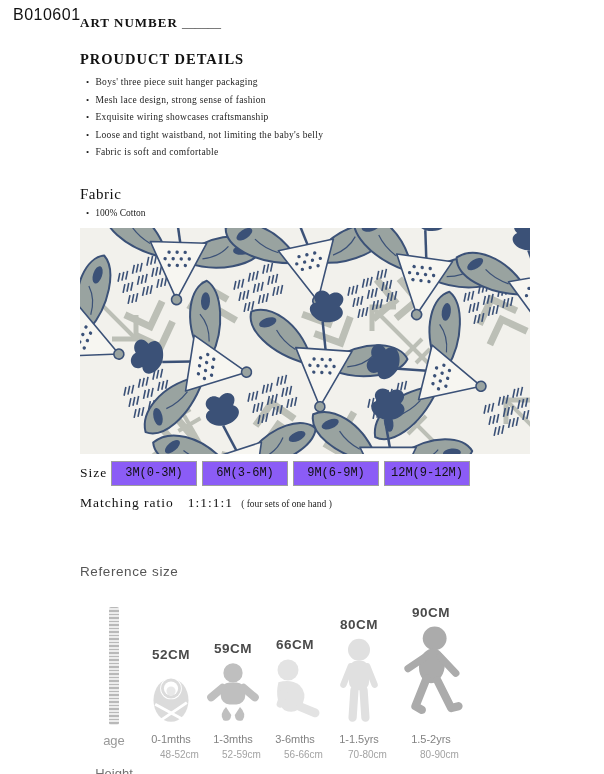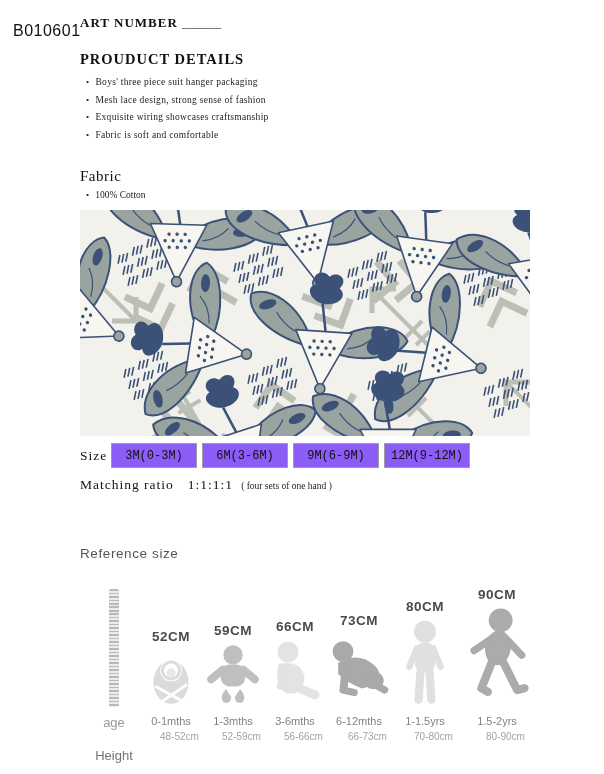--- a/index.html
+++ b/index.html
@@ -1,21 +1,21 @@
 <!DOCTYPE html>
 <html><head>
 <meta charset="utf-8">
 <style>
   html,body{margin:0;padding:0;}
   body{
     width:604px;height:774px;background:#ffffff;overflow:hidden;
     font-family:"Liberation Sans", sans-serif;color:#222;position:relative;
   }
   .mono{font-family:Liberation Serif, serif;}
-  .product-code{position:absolute;left:13px;top:22px;font-size:16px;color:#111;letter-spacing:.5px;}
+  .product-code{position:absolute;left:13px;top:6px;font-size:16px;color:#111;letter-spacing:.5px;}
   .main{margin-left:80px;width:470px;}
   .artnum-row{padding-top:15px;font-size:13px;font-weight:bold;letter-spacing:1px;color:#111;}
   .artnum-row .blank{letter-spacing:0;font-weight:normal;color:#333;}
   .section-heading{margin-top:20px;font-size:14.5px;font-weight:bold;letter-spacing:1px;color:#111;}
   ul.bullets{list-style:none;margin:6px 0 0 0;padding:0;}
   ul.bullets li{font-size:9.5px;line-height:17.5px;color:#1c1c1c;letter-spacing:.3px;}
   ul.bullets li::before{content:"\2022";margin:0 6px 0 6px;font-size:9px;color:#1c1c1c;}
   .fabric-heading{margin-top:24px;font-size:15px;color:#111;letter-spacing:.5px;}
   .cotton-line{margin-top:5px;font-size:9.5px;color:#1c1c1c;}
   .cotton-line::before{content:"\2022";margin:0 6px 0 6px;font-size:9px;}
@@ -56,20 +56,21 @@
     <span>ART NUMBER</span>
     <span class="blank">______</span>
   </div>
 
   <div class="section-heading mono">PROUDUCT DETAILS</div>
 
   <ul class="bullets mono">
     <li>Boys' three piece suit hanger packaging</li>
     <li>Mesh lace design, strong sense of fashion</li>
     <li>Exquisite wiring showcases craftsmanship</li>
+    <li>Loose and tight waistband, not limiting the baby's belly</li>
     <li>Fabric is soft and comfortable</li>
   </ul>
 
   <div class="fabric-heading mono">Fabric</div>
   <div class="cotton-line mono">100% Cotton</div>
 
   <div class="swatch">
     <svg viewBox="0 0 450 226" preserveAspectRatio="none">
       <defs>
         <g id="fox">
@@ -225,36 +226,20 @@
             <path d="M13,28 Q8,50 20,60 Q34,66 41,52 Q46,40 37,31 Q27,24 13,28 Z" stroke="none"></path>
             <path d="M38,56 L55,63" stroke-width="10" stroke-linecap="round" fill="none"></path>
             <path d="M20,38 L15,53" stroke-width="8" stroke-linecap="round" fill="none"></path>
           </g>
         </svg>
       </div>
       <div class="age-label">3-6mths</div>
       <div class="height-label">56-66cm</div>
     </div>
 
-    <div class="ref-col w4">
-      <div class="ref-top">
-        <div class="cm-label">73CM</div>
-        <svg width="64" height="74" viewBox="0 0 80 82">
-          <g fill="#a9a9a9" stroke="#a9a9a9">
-            <circle cx="20" cy="18" r="13" stroke="none"></circle>
-            <path d="M14,32 Q38,18 58,34 Q70,44 64,58 L44,64 Q26,58 14,46 Z" stroke="none"></path>
-            <path d="M24,34 L21,62" stroke-width="10" stroke-linecap="round" fill="none"></path>
-            <ellipse cx="58" cy="54" rx="13" ry="11" stroke="none"></ellipse>
-            <path d="M58,58 L72,66 M20,66 L34,69" stroke-width="9" stroke-linecap="round" fill="none"></path>
-          </g>
-        </svg>
-      </div>
-      <div class="age-label">6-12mths</div>
-      <div class="height-label">66-73cm</div>
-    </div>
 
     <div class="ref-col w5">
       <div class="ref-top">
         <div class="cm-label">80CM</div>
         <svg width="52" height="88" viewBox="0 0 56 96">
           <g fill="#e0e0e0" stroke="#e0e0e0">
             <circle cx="28" cy="14" r="12" stroke="none"></circle>
             <rect x="17" y="26" width="22" height="32" rx="9" stroke="none"></rect>
             <path d="M19,32 L11,52" stroke-width="7" stroke-linecap="round" fill="none"></path>
             <path d="M37,32 L45,52" stroke-width="7" stroke-linecap="round" fill="none"></path>

